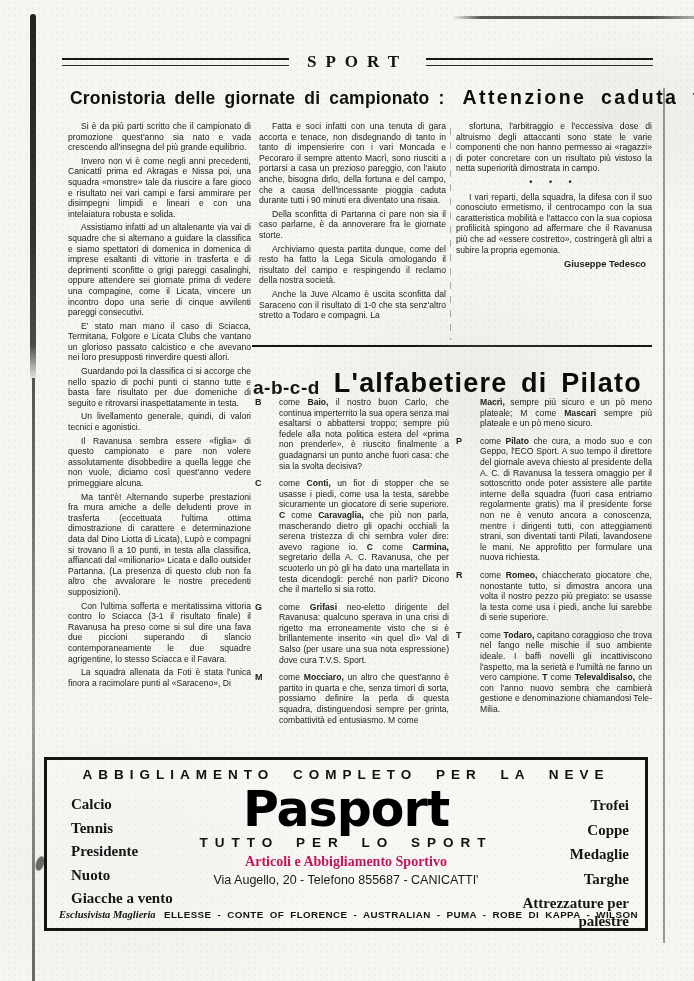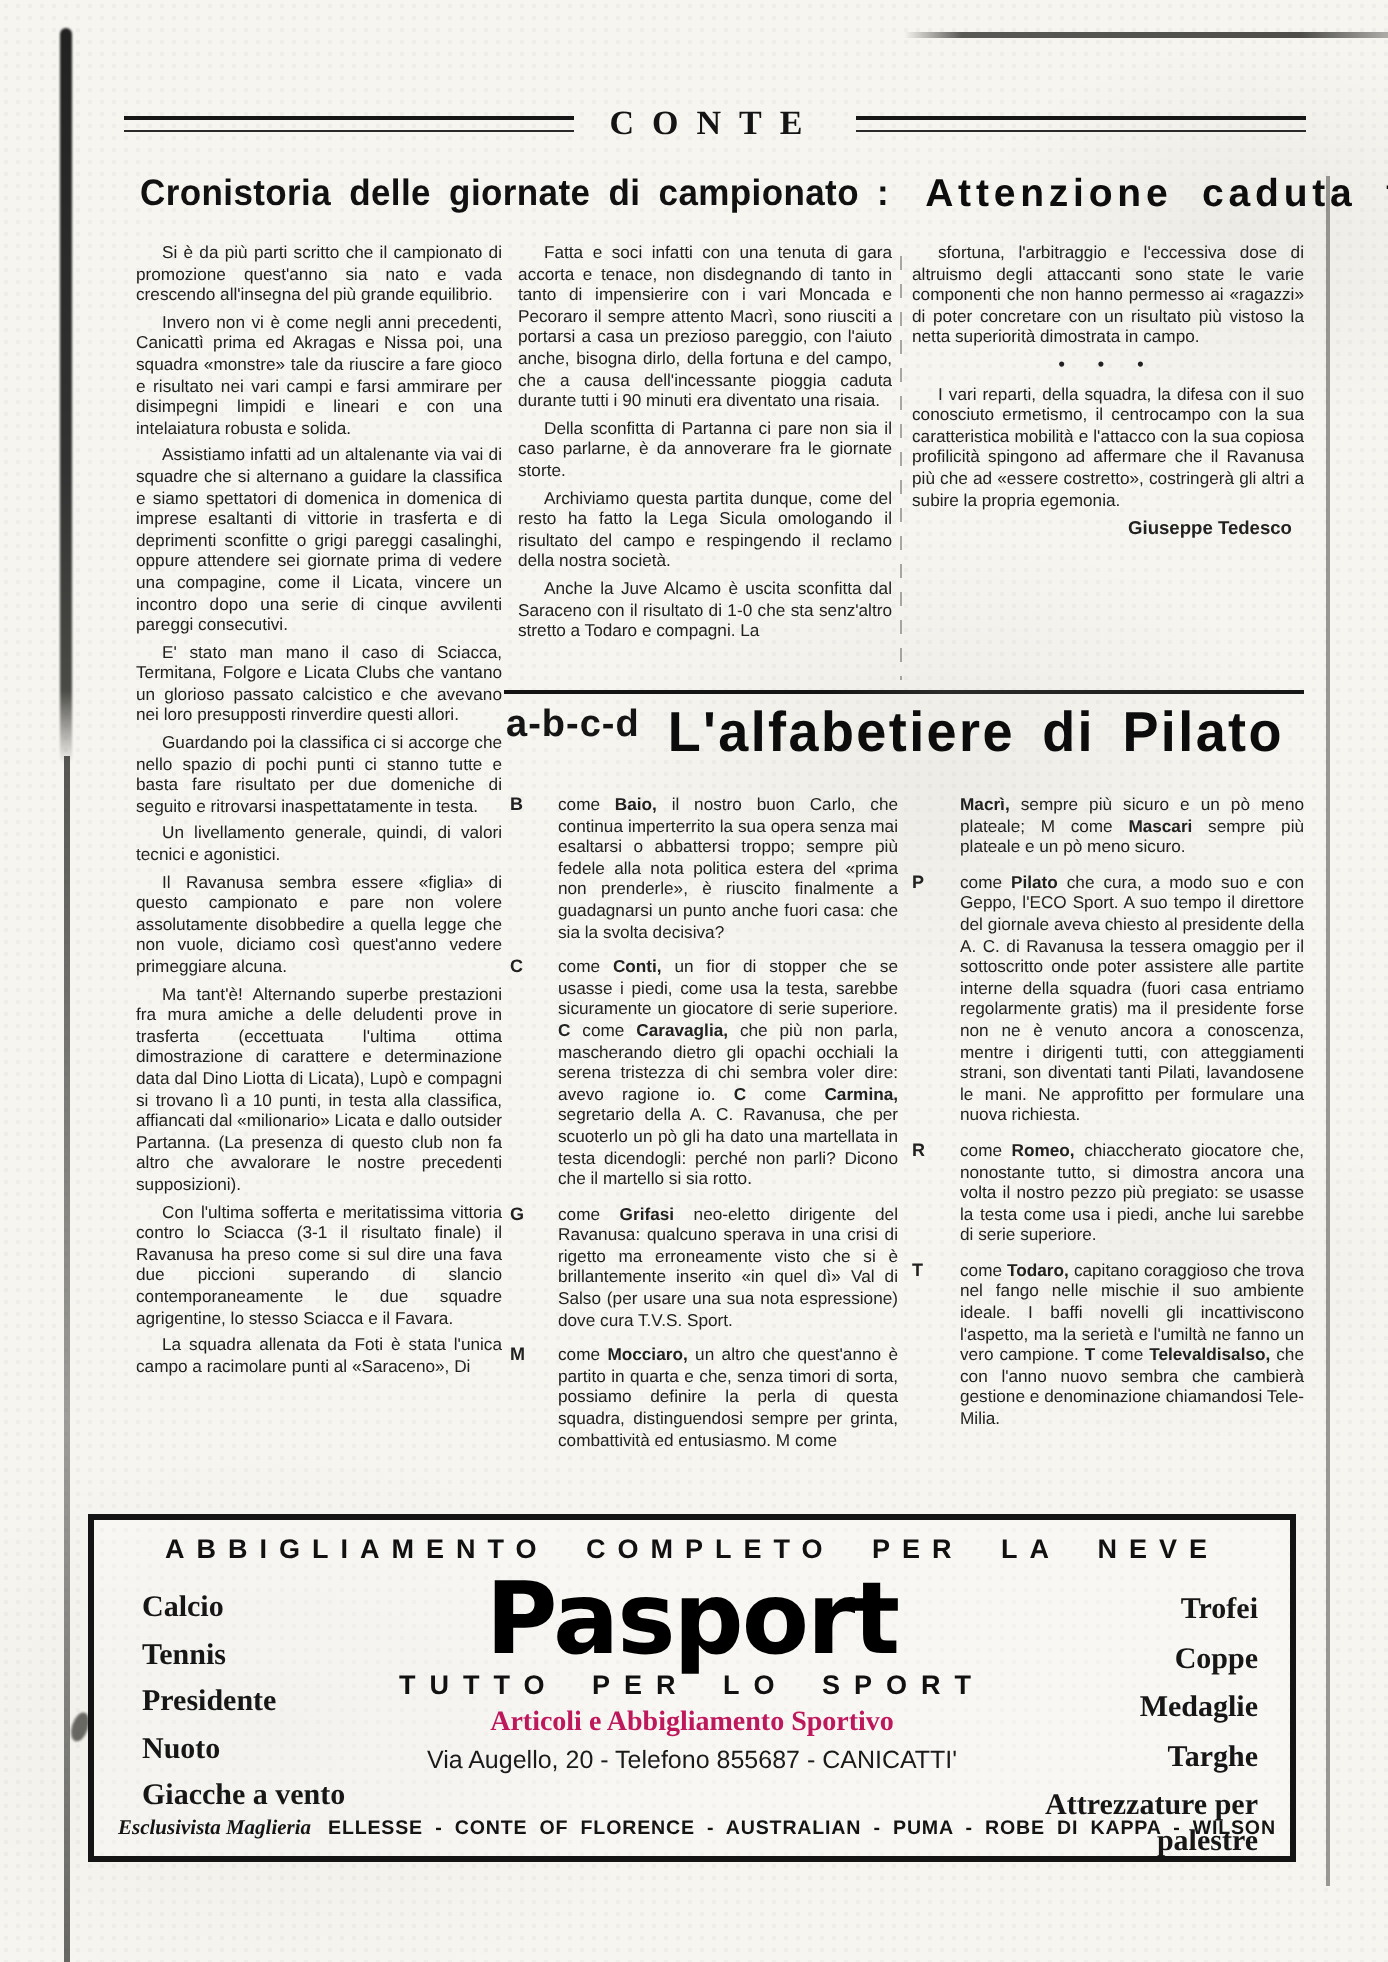--- a/index.html
+++ b/index.html
@@ -45,21 +45,21 @@
   .col2{left:259px;top:121px;width:187px;height:226px;}
   .col3{left:456px;top:121px;width:196px;height:230px;}
   .stars{text-align:center;font-weight:bold;letter-spacing:7px;font-size:9px;margin:3px 0 4px 0;text-indent:0;}
   .byline{text-align:right;font-weight:bold;font-size:9.3px;padding-right:6px;margin-top:4px;}
   .col-divider{position:absolute;left:450px;top:128px;width:1px;height:212px;
     background:repeating-linear-gradient(rgba(70,70,66,.45) 0 7px, transparent 7px 14px);}
 
   
   .alfa-rule{position:absolute;left:252px;top:345px;width:400px;height:2.4px;
     background:linear-gradient(90deg,#141414 0 40%,#2c2c2a 55%,#171717);}
-  .alfa-head{position:absolute;left:253px;top:352px;width:400px;display:flex;align-items:flex-start;white-space:nowrap;}
+  .alfa-head{position:absolute;left:253px;top:368px;width:400px;display:flex;align-items:flex-end;white-space:nowrap;}
   .alfa-kicker{font-size:19px;font-weight:bold;color:#151515;letter-spacing:.5px;}
   .alfa-title{font-size:27px;font-weight:900;color:#0c0c0c;letter-spacing:1.2px;word-spacing:5px;margin-left:14px;transform:scaleY(1.04);transform-origin:left bottom;}
   .alfa-col{position:absolute;top:397px;text-align:justify;font-size:8.6px;line-height:10.6px;color:#212121;}
   .alfa-col1{left:252px;width:197px;}
   .alfa-col2{left:453px;width:199px;}
   .entry{position:relative;padding-left:27px;margin:0 0 7px 0;}
   .entry-letter{position:absolute;left:3px;top:0;font-weight:bold;font-size:9px;}
   .entry-text b{font-weight:bold;}
 
   
@@ -83,40 +83,40 @@
 
 <div class="grain"></div>
 <div class="edge-left-thick"></div>
 <div class="edge-left-thin"></div>
 <div class="edge-right"></div>
 <div class="edge-top-right"></div>
 <div class="blotch"></div>
 
 <div class="masthead-row">
   <div class="masthead-rule"></div>
-  <div class="masthead-title">CONTE</div>
+  <div class="masthead-title">SPORT</div>
   <div class="masthead-rule"></div>
 </div>
 
 <div class="headline-row">
   <span class="headline-kicker">Cronistoria delle giornate di campionato :</span>
   <span class="headline-title">Attenzione caduta tegole</span>
 </div>
 
 <div class="col col1">
     <p class="para">Si è da più parti scritto che il campionato di promozione quest'anno sia nato e vada crescendo all'insegna del più grande equilibrio.</p>
     <p class="para">Invero non vi è come negli anni precedenti, Canicattì prima ed Akragas e Nissa poi, una squadra «monstre» tale da riuscire a fare gioco e risultato nei vari campi e farsi ammirare per disimpegni limpidi e lineari e con una intelaiatura robusta e solida.</p>
     <p class="para">Assistiamo infatti ad un altalenante via vai di squadre che si alternano a guidare la classifica e siamo spettatori di domenica in domenica di imprese esaltanti di vittorie in trasferta e di deprimenti sconfitte o grigi pareggi casalinghi, oppure attendere sei giornate prima di vedere una compagine, come il Licata, vincere un incontro dopo una serie di cinque avvilenti pareggi consecutivi.</p>
     <p class="para">E' stato man mano il caso di Sciacca, Termitana, Folgore e Licata Clubs che vantano un glorioso passato calcistico e che avevano nei loro presupposti rinverdire questi allori.</p>
     <p class="para">Guardando poi la classifica ci si accorge che nello spazio di pochi punti ci stanno tutte e basta fare risultato per due domeniche di seguito e ritrovarsi inaspettatamente in testa.</p>
     <p class="para">Un livellamento generale, quindi, di valori tecnici e agonistici.</p>
     <p class="para">Il Ravanusa sembra essere «figlia» di questo campionato e pare non volere assolutamente disobbedire a quella legge che non vuole, diciamo così quest'anno vedere primeggiare alcuna.</p>
     <p class="para">Ma tant'è! Alternando superbe prestazioni fra mura amiche a delle deludenti prove in trasferta (eccettuata l'ultima ottima dimostrazione di carattere e determinazione data dal Dino Liotta di Licata), Lupò e compagni si trovano lì a 10 punti, in testa alla classifica, affiancati dal «milionario» Licata e dallo outsider Partanna. (La presenza di questo club non fa altro che avvalorare le nostre precedenti supposizioni).</p>
     <p class="para">Con l'ultima sofferta e meritatissima vittoria contro lo Sciacca (3-1 il risultato finale) il Ravanusa ha preso come si sul dire una fava due piccioni superando di slancio contemporaneamente le due squadre agrigentine, lo stesso Sciacca e il Favara.</p>
-    <p class="para">La squadra allenata da Foti è stata l'unica campo a racimolare punti al «Saraceno», Di</p>
+    <p class="para">La squadra allenata da Foti è stata l'unica finora a racimolare punti al «Saraceno», Di</p>
   </div>
 <div class="col col2">
     <p class="para">Fatta e soci infatti con una tenuta di gara accorta e tenace, non disdegnando di tanto in tanto di impensierire con i vari Moncada e Pecoraro il sempre attento Macrì, sono riusciti a portarsi a casa un prezioso pareggio, con l'aiuto anche, bisogna dirlo, della fortuna e del campo, che a causa dell'incessante pioggia caduta durante tutti i 90 minuti era diventato una risaia.</p>
     <p class="para">Della sconfitta di Partanna ci pare non sia il caso parlarne, è da annoverare fra le giornate storte.</p>
     <p class="para">Archiviamo questa partita dunque, come del resto ha fatto la Lega Sicula omologando il risultato del campo e respingendo il reclamo della nostra società.</p>
     <p class="para">Anche la Juve Alcamo è uscita sconfitta dal Saraceno con il risultato di 1-0 che sta senz'altro stretto a Todaro e compagni. La</p>
   </div>
 <div class="col-divider"></div>
 <div class="col col3">
   <div>

